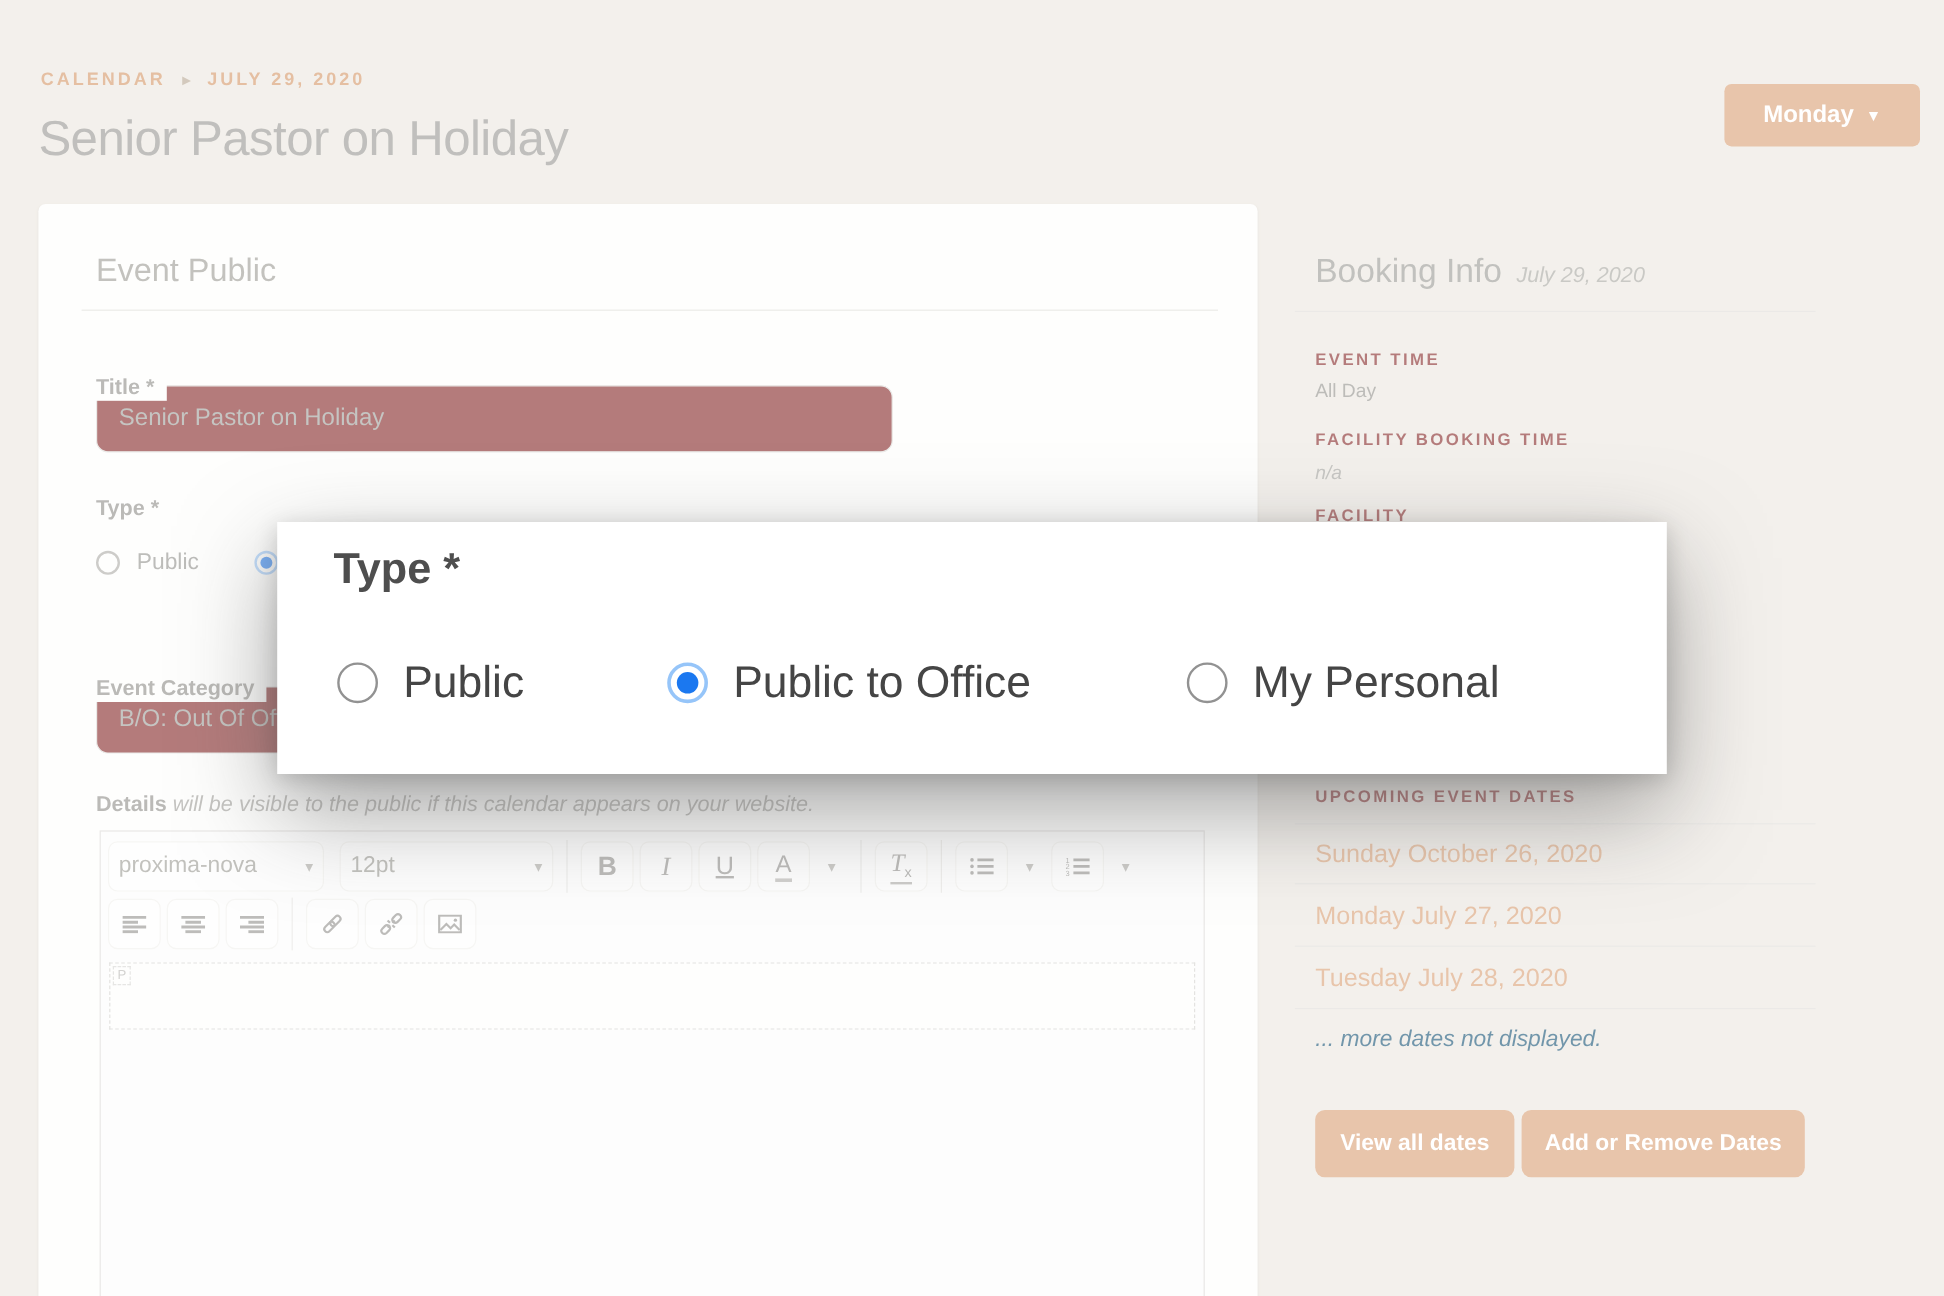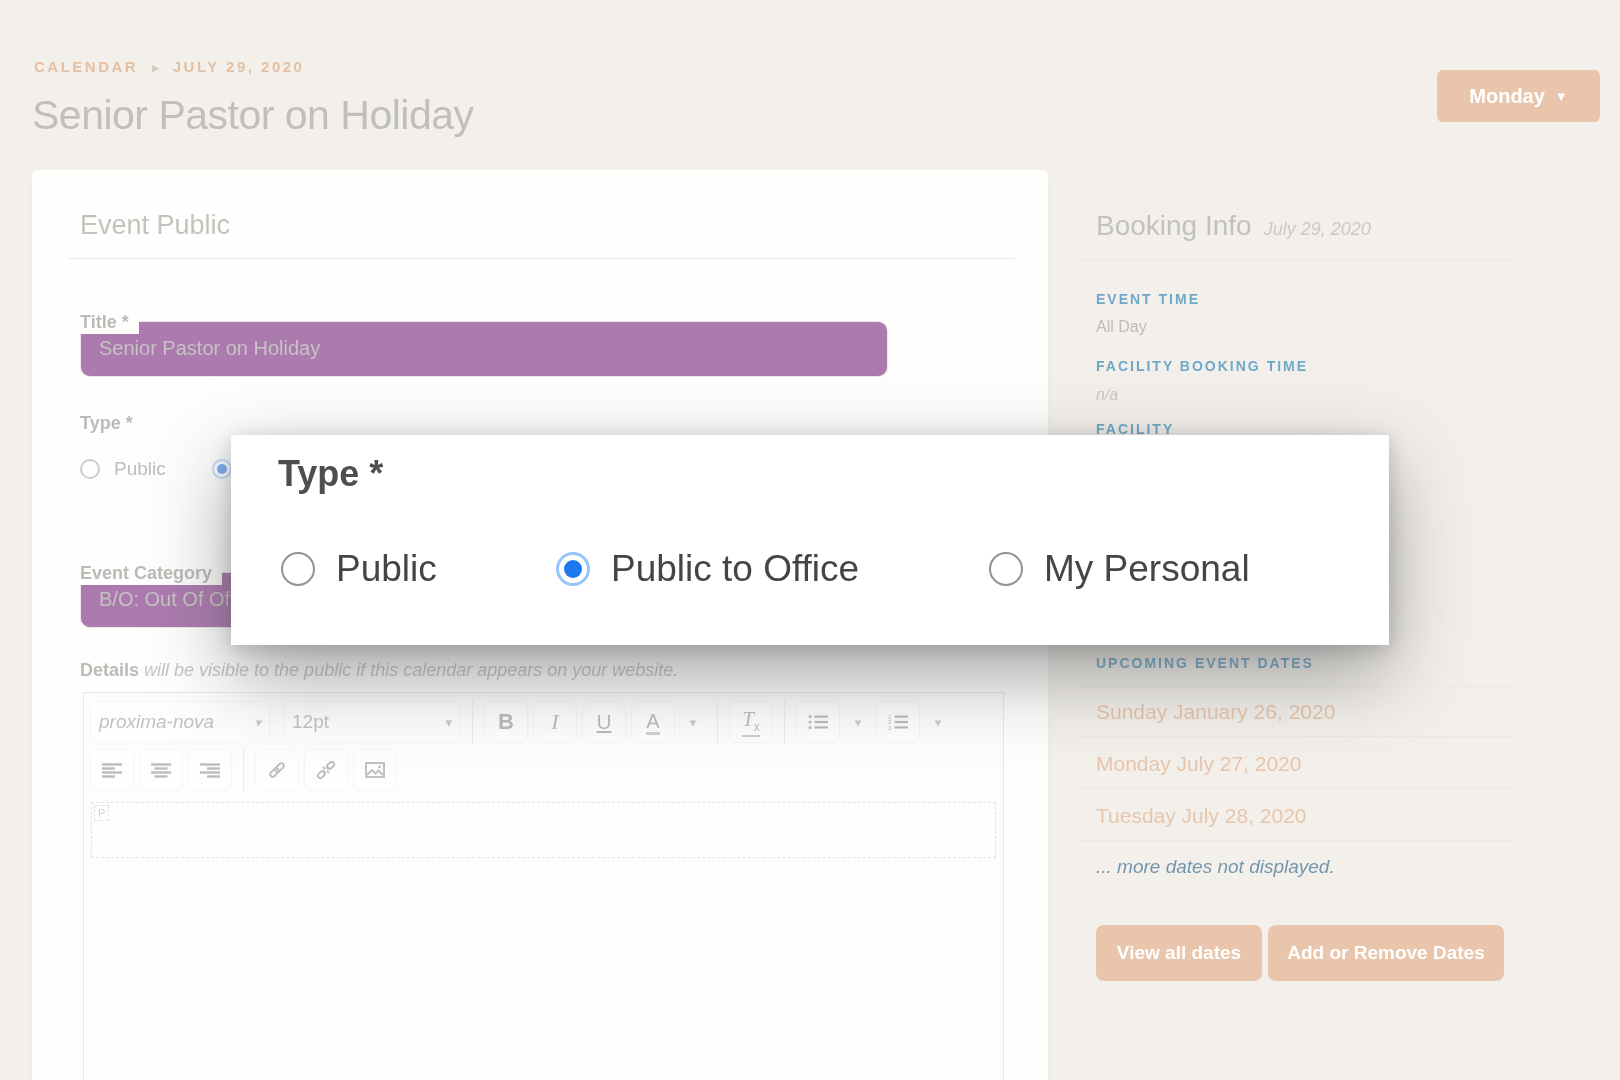--- a/index.html
+++ b/index.html
@@ -16,22 +16,22 @@
     background:#d89b6e; border-radius:6px; color:#fff; font-weight:bold; font-size:20px;
     display:flex; align-items:center; justify-content:center; gap:10px; cursor:pointer; }
   .options-btn .crt { font-size:13px; }
 
   
   .card { position:absolute; left:32px; top:170px; width:1016px; height:950px;
     background:#fdfdfc; border-radius:6px; box-shadow:0 1px 3px rgba(0,0,0,.08); overflow:hidden; }
   .card-heading { position:absolute; left:48px; top:40px; font-size:27px; font-weight:400; color:#98978f; }
   .card-hdiv { position:absolute; left:36px; right:33px; top:88px; border-top:1px solid #dddcd8; }
 
-  .field { position:absolute; left:48px; width:808px; height:56px; border:1.5px solid #dcdbd7;
-    border-radius:10px; background:#701a75; }
+  .field { position:absolute; left:48px; width:664px; height:56px; border:1.5px solid #dcdbd7;
+    border-radius:10px; background:#7f1d1d; }
   .field .fl { position:absolute; top:-12px; left:-1px; background:#fdfdfc; padding-right:10px;
     font-size:18px; font-weight:bold; color:#8a8984; line-height:24px; }
   .field .fval { position:absolute; left:18px; top:0; line-height:53px; font-size:20px; color:#9c9b96; white-space:nowrap; }
   .f-title { top:151px; }
   .f-cat   { top:402px; }
   .f-cat .sel-caret { position:absolute; right:16px; top:20px; font-size:14px; color:#908f8a; }
 
   .group-label { position:absolute; left:48px; font-size:18px; font-weight:bold; color:#8a8984; }
   .type-label { top:243px; }
 
@@ -49,21 +49,21 @@
 
   
   .editor { position:absolute; left:51px; top:522px; width:921px; height:440px;
     border:1px solid #d9d8d5; background:#fcfcfb; }
   .tb-row { position:absolute; left:6px; right:6px; display:flex; align-items:center; gap:5px; }
   .tb-r1 { top:7px; height:44px; }
   .tb-r2 { top:55px; height:44px; }
   .tb-btn { height:42px; min-width:44px; background:#fefefd; border:1px solid #f0efec; border-radius:8px;
     display:flex; align-items:center; justify-content:center; color:#8d8c89; cursor:pointer; padding:0 8px; }
   .tb-select { justify-content:space-between; }
-  .tb-sel-font { width:180px;font-style:italic; }
+  .tb-sel-font { width:180px; }
   .tb-sel-size { width:178px; margin-left:8px; }
   .tb-select .sv { font-size:19px; color:#97968f; }
   .tb-select .crt, .tb-caret { font-size:13px; color:#a7a6a1; }
   .tb-caret { min-width:26px; padding:0 2px; border:none; background:transparent; }
   .tb-sep { width:1px; height:44px; background:#e3e2df; margin:0 6px; flex:none; }
   .g-b { font-weight:bold; font-size:22px; }
   .g-i { font-style:italic; font-family:"Liberation Serif", serif; font-size:22px; }
   .g-u { text-decoration:underline; font-size:21px; }
   .g-a { font-size:20px; border-bottom:3px solid #b0afab; line-height:22px; }
   .g-tx { font-family:"Liberation Serif", serif; font-style:italic; font-size:21px; border-bottom:2px solid #a9a8a4; }
@@ -73,21 +73,21 @@
     border:1px dashed #d0cfcb; background:#fdfdfc; }
   .p-marker { position:absolute; left:2px; top:2px; font-size:11px; color:#b5b4b0;
     border:1px dashed #d5d4d0; padding:0 3px; line-height:14px; }
 
   
   .sidebar { position:absolute; left:1079px; top:0; width:434px; height:788px; }
   .sb-abs { position:absolute; left:17px; }
   .sb-heading { top:210px; font-size:28px; color:#95948f; white-space:nowrap; }
   .sb-heading i { font-size:18px; color:#a3a29c; margin-left:12px; }
   .sb-div { position:absolute; left:0; width:434px; border-top:1px solid #dcdad6; }
-  .sb-label { font-size:14px; font-weight:bold; letter-spacing:2px; color:#0369a1; }
+  .sb-label { font-size:14px; font-weight:bold; letter-spacing:2px; color:#7f1d1d; }
   .sb-value { font-size:16px; color:#8d8c87; }
   .sb-value.it { font-style:italic; color:#9f9e99; }
   .sb-date { font-size:21px; color:#d89b6e; cursor:pointer; }
   .sb-more { font-style:italic; font-size:19px; color:#0c4a6e; }
   .sb-buttons { top:925px; display:flex; gap:6px; }
   .sb-btn { height:56px; background:#d89b6e; border-radius:8px; color:#fff; font-weight:bold;
     font-size:19px; display:flex; align-items:center; justify-content:center; cursor:pointer; }
   .sb-btn.b1 { width:236px; } .sb-btn.b2 { width:166px; }
 
   
@@ -286,21 +286,21 @@
     <div class="sb-div" style="top:259px"></div>
 
     <div class="sb-abs sb-label" style="top:291px">EVENT TIME</div>
     <div class="sb-abs sb-value" style="top:318px">All Day</div>
     <div class="sb-abs sb-label" style="top:358px">FACILITY BOOKING TIME</div>
     <div class="sb-abs sb-value it" style="top:386px">n/a</div>
     <div class="sb-abs sb-label" style="top:421px">FACILITY</div>
 
     <div class="sb-abs sb-label" style="top:655px">UPCOMING EVENT DATES</div>
     <div class="sb-div" style="top:686px"></div>
-    <div class="sb-abs sb-date" style="top:700px">Sunday January 26, 2020</div>
+    <div class="sb-abs sb-date" style="top:700px">Sunday October 26, 2020</div>
     <div class="sb-div" style="top:736px"></div>
     <div class="sb-abs sb-date" style="top:752px">Monday July 27, 2020</div>
     <div class="sb-div" style="top:788px"></div>
     <div class="sb-abs sb-date" style="top:804px">Tuesday July 28, 2020</div>
     <div class="sb-div" style="top:840px"></div>
     <div class="sb-abs sb-more" style="top:856px">... more dates not displayed.</div>
 
     <div class="sb-abs sb-buttons">
       <div class="sb-btn b2">View all dates</div>
       <div class="sb-btn b1">Add or Remove Dates</div>

